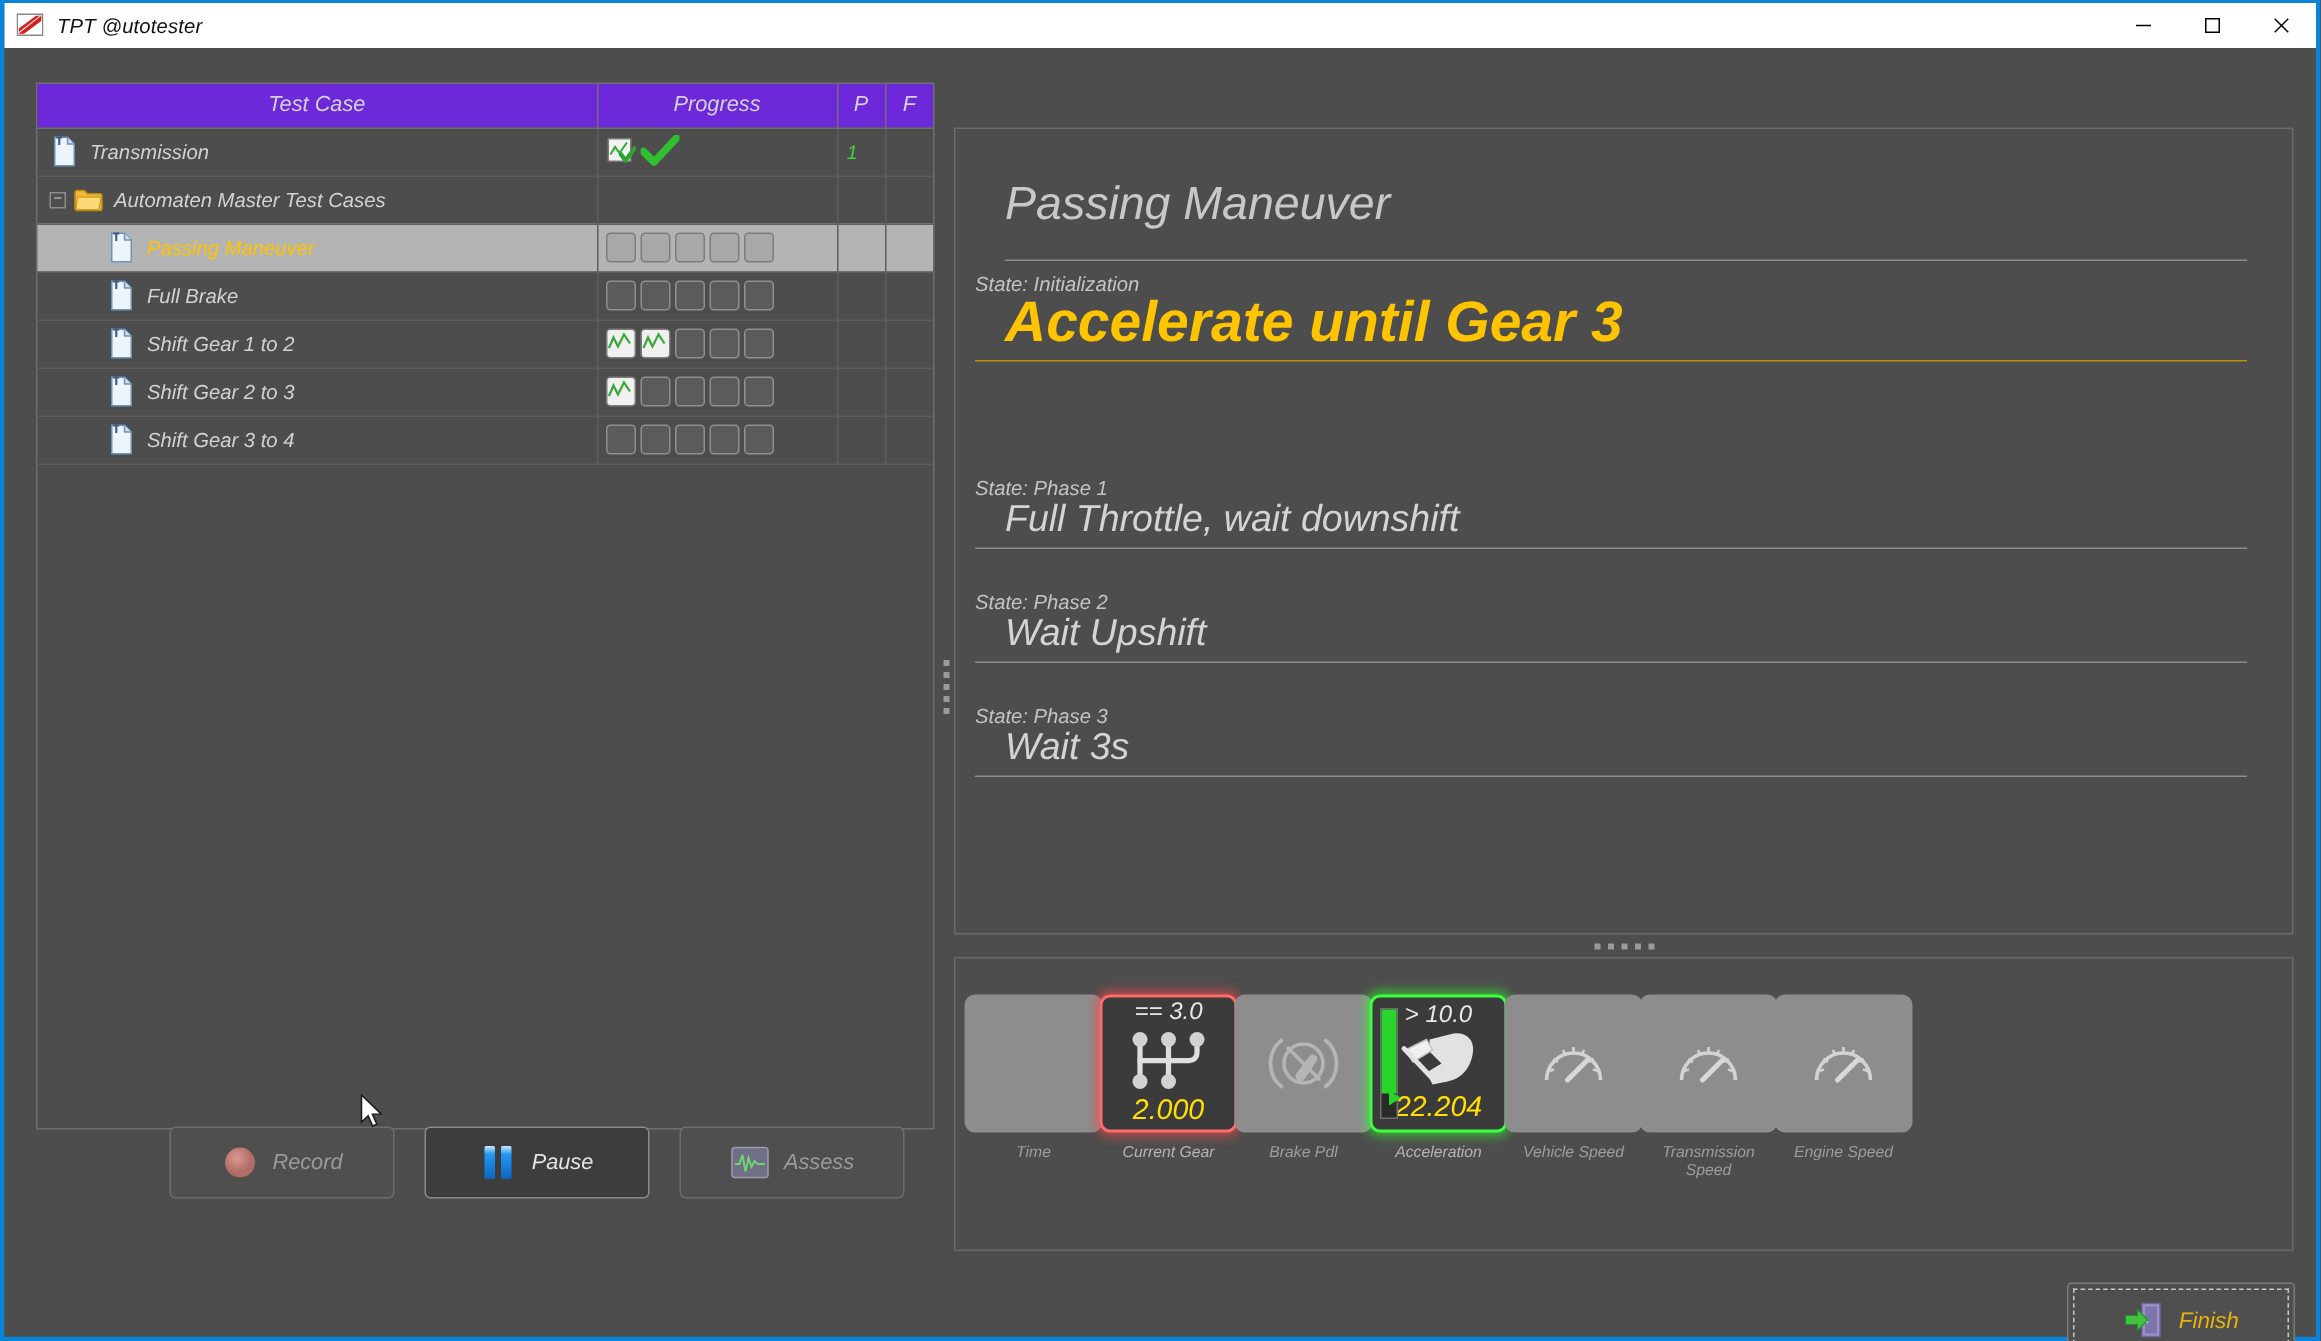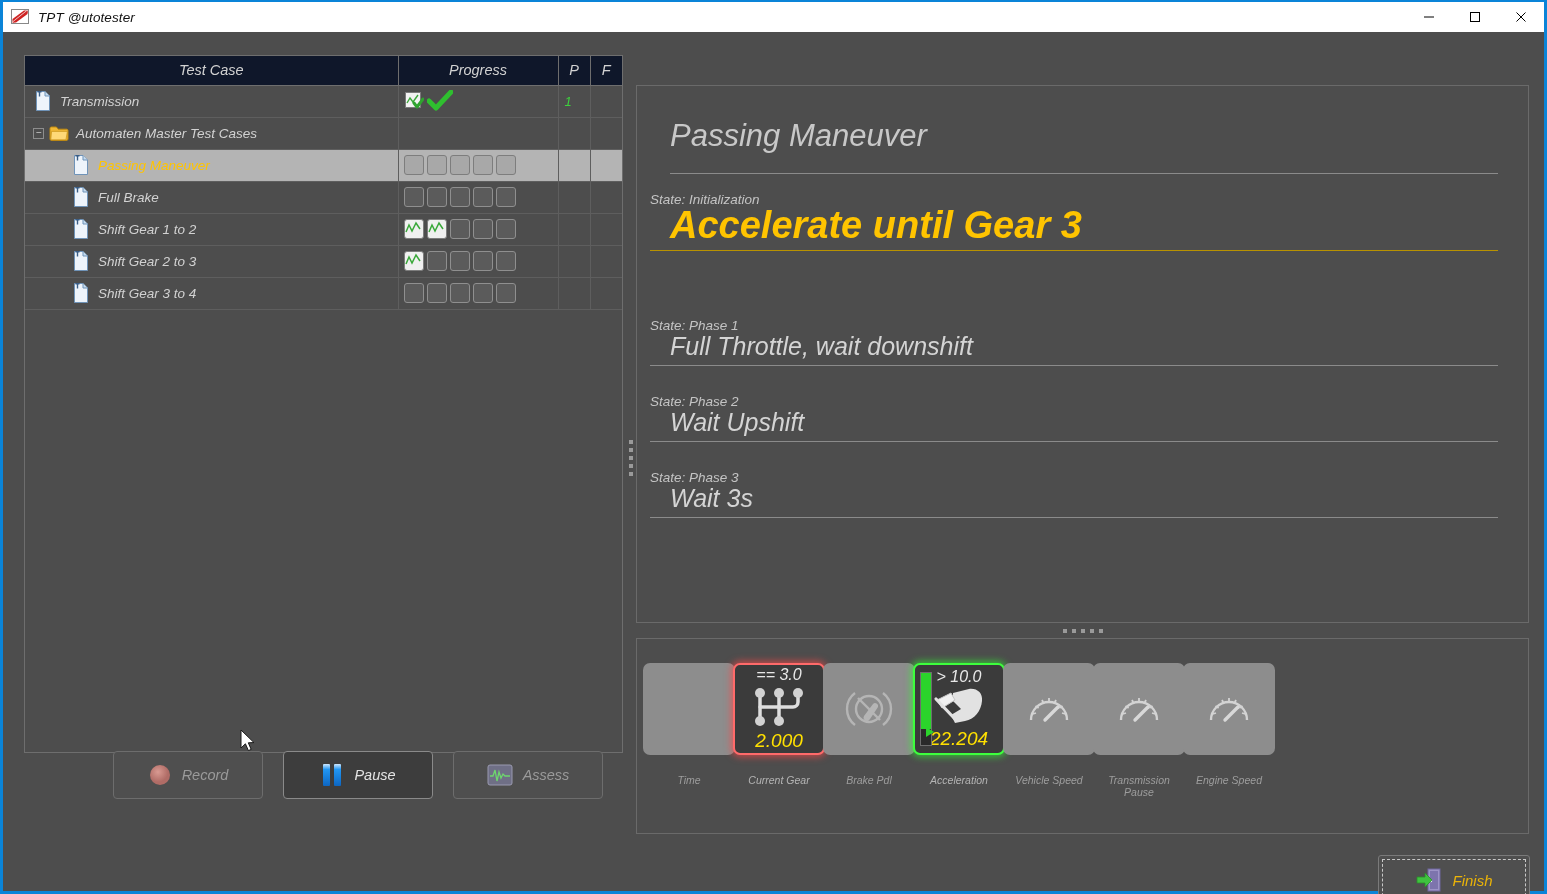--- a/index.html
+++ b/index.html
@@ -39,21 +39,21 @@
     background: #4d4d4d;
   }
 
   
   #left-pane {
     position: absolute; left: 21px; top: 23px; width: 599px; height: 698px;
     background: #4d4d4d; border: 1px solid #6e6e6e;
   }
   #tc-table { width: 100%; border-collapse: collapse; table-layout: fixed; }
   #tc-table th {
-    height: 29px; background: #0f172a; color: #d2d2d2;
+    height: 29px; background: #6d28d9; color: #d2d2d2;
     font-weight: normal; font-size: 14.5px;
     border-bottom: 1px solid #6e6e6e; border-right: 1px solid #6e6e6e;
   }
   #tc-table th:last-child { border-right: none; }
   #tc-table td {
     height: 32px; border-bottom: 1px solid #5e5e5e;
     border-right: 1px solid #5e5e5e; font-size: 13.5px; color: #d2d2d2;
     padding: 0;
   }
   #tc-table td:last-child { border-right: none; }
@@ -120,21 +120,21 @@
   #h-splitter .dots i { width: 4px; height: 4px; background: #9a9a9a; display: block; }
 
   
   #signals-panel {
     position: absolute; left: 633px; top: 606px; width: 893px; height: 196px;
     border: 1px solid #6a6a6a; background: #4d4d4d;
   }
   #signals-row {
     position: absolute; left: 18px; top: 24px; display: flex; gap: 22px;
   }
-  .sig { width: 68px; display: flex; flex-direction: column; align-items: center; gap: 12px; }
+  .sig { width: 68px; display: flex; flex-direction: column; align-items: center; }
   .sig-box {
     width: 92px; height: 92px; border-radius: 7px; background: #8d8d8d;
     display: flex; flex-direction: column; align-items: center;
     justify-content: center; position: relative;
   }
   .sig.active .sig-box { background: #3b3b3b; }
   .sig.red .sig-box { border: 2px solid #ff6a6a; box-shadow: 0 0 7px 2px rgba(255,70,70,.65); }
   .sig.green .sig-box { border: 2px solid #3dff3d; box-shadow: 0 0 7px 2px rgba(45,255,45,.6); }
   .sig-cond { color: #e8e8e8; font-size: 16px; margin-top: 3px; }
   .sig-icon { flex: 1; display: flex; align-items: center; justify-content: center; }
@@ -462,21 +462,21 @@
           <i></i>
           <i></i>
           <i></i>
       </div>
     </div>
 
     <div id="state-panel">
       <div id="state-title">Passing Maneuver</div>
       <div id="state-title-rule"></div>
       <div id="state-list">
-          <div class="state-block active" style="top: 106px;">
+          <div class="state-block active" style="top: 96px;">
             <div class="state-name">State: Initialization</div>
             <div class="state-val">Accelerate until Gear 3</div>
             <div class="state-rule"></div>
           </div>
           <div class="state-block" style="top: 232px;">
             <div class="state-name">State: Phase 1</div>
             <div class="state-val">Full Throttle, wait downshift</div>
             <div class="state-rule"></div>
           </div>
           <div class="state-block" style="top: 308px;">
@@ -605,21 +605,21 @@
                     <line x1="23" y1="9" x2="23" y2="12.5"></line>
       <line x1="30" y1="11" x2="28.4" y2="14.2"></line>
                     <line x1="36.5" y1="17" x2="33.4" y2="19"></line>
       <line x1="39.5" y1="25" x2="36" y2="24"></line>
     </g>
     <line x1="19" y1="31" x2="32" y2="18" stroke="#d8d8d8" stroke-width="3.4" stroke-linecap="round"></line>
   </svg>
               </div>
               <div class="sig-val"></div>
             </div>
-            <div class="sig-label">Transmission Pause</div>
+            <div class="sig-label">Transmission Speed</div>
           </div>
           <div class="sig">
             <div class="sig-box">
               <div class="sig-cond"></div>
               <div class="sig-icon">
                 <svg width="46" height="40" viewBox="0 0 46 40">
     <path d="M5 31 A18 18 0 1 1 41 31" fill="none" stroke="#d3d3d3" stroke-width="2.4"></path>
     <g stroke="#d3d3d3" stroke-width="1.8">
       <line x1="6.5" y1="25" x2="10" y2="24"></line>
                     <line x1="9.5" y1="17" x2="12.6" y2="19"></line>

